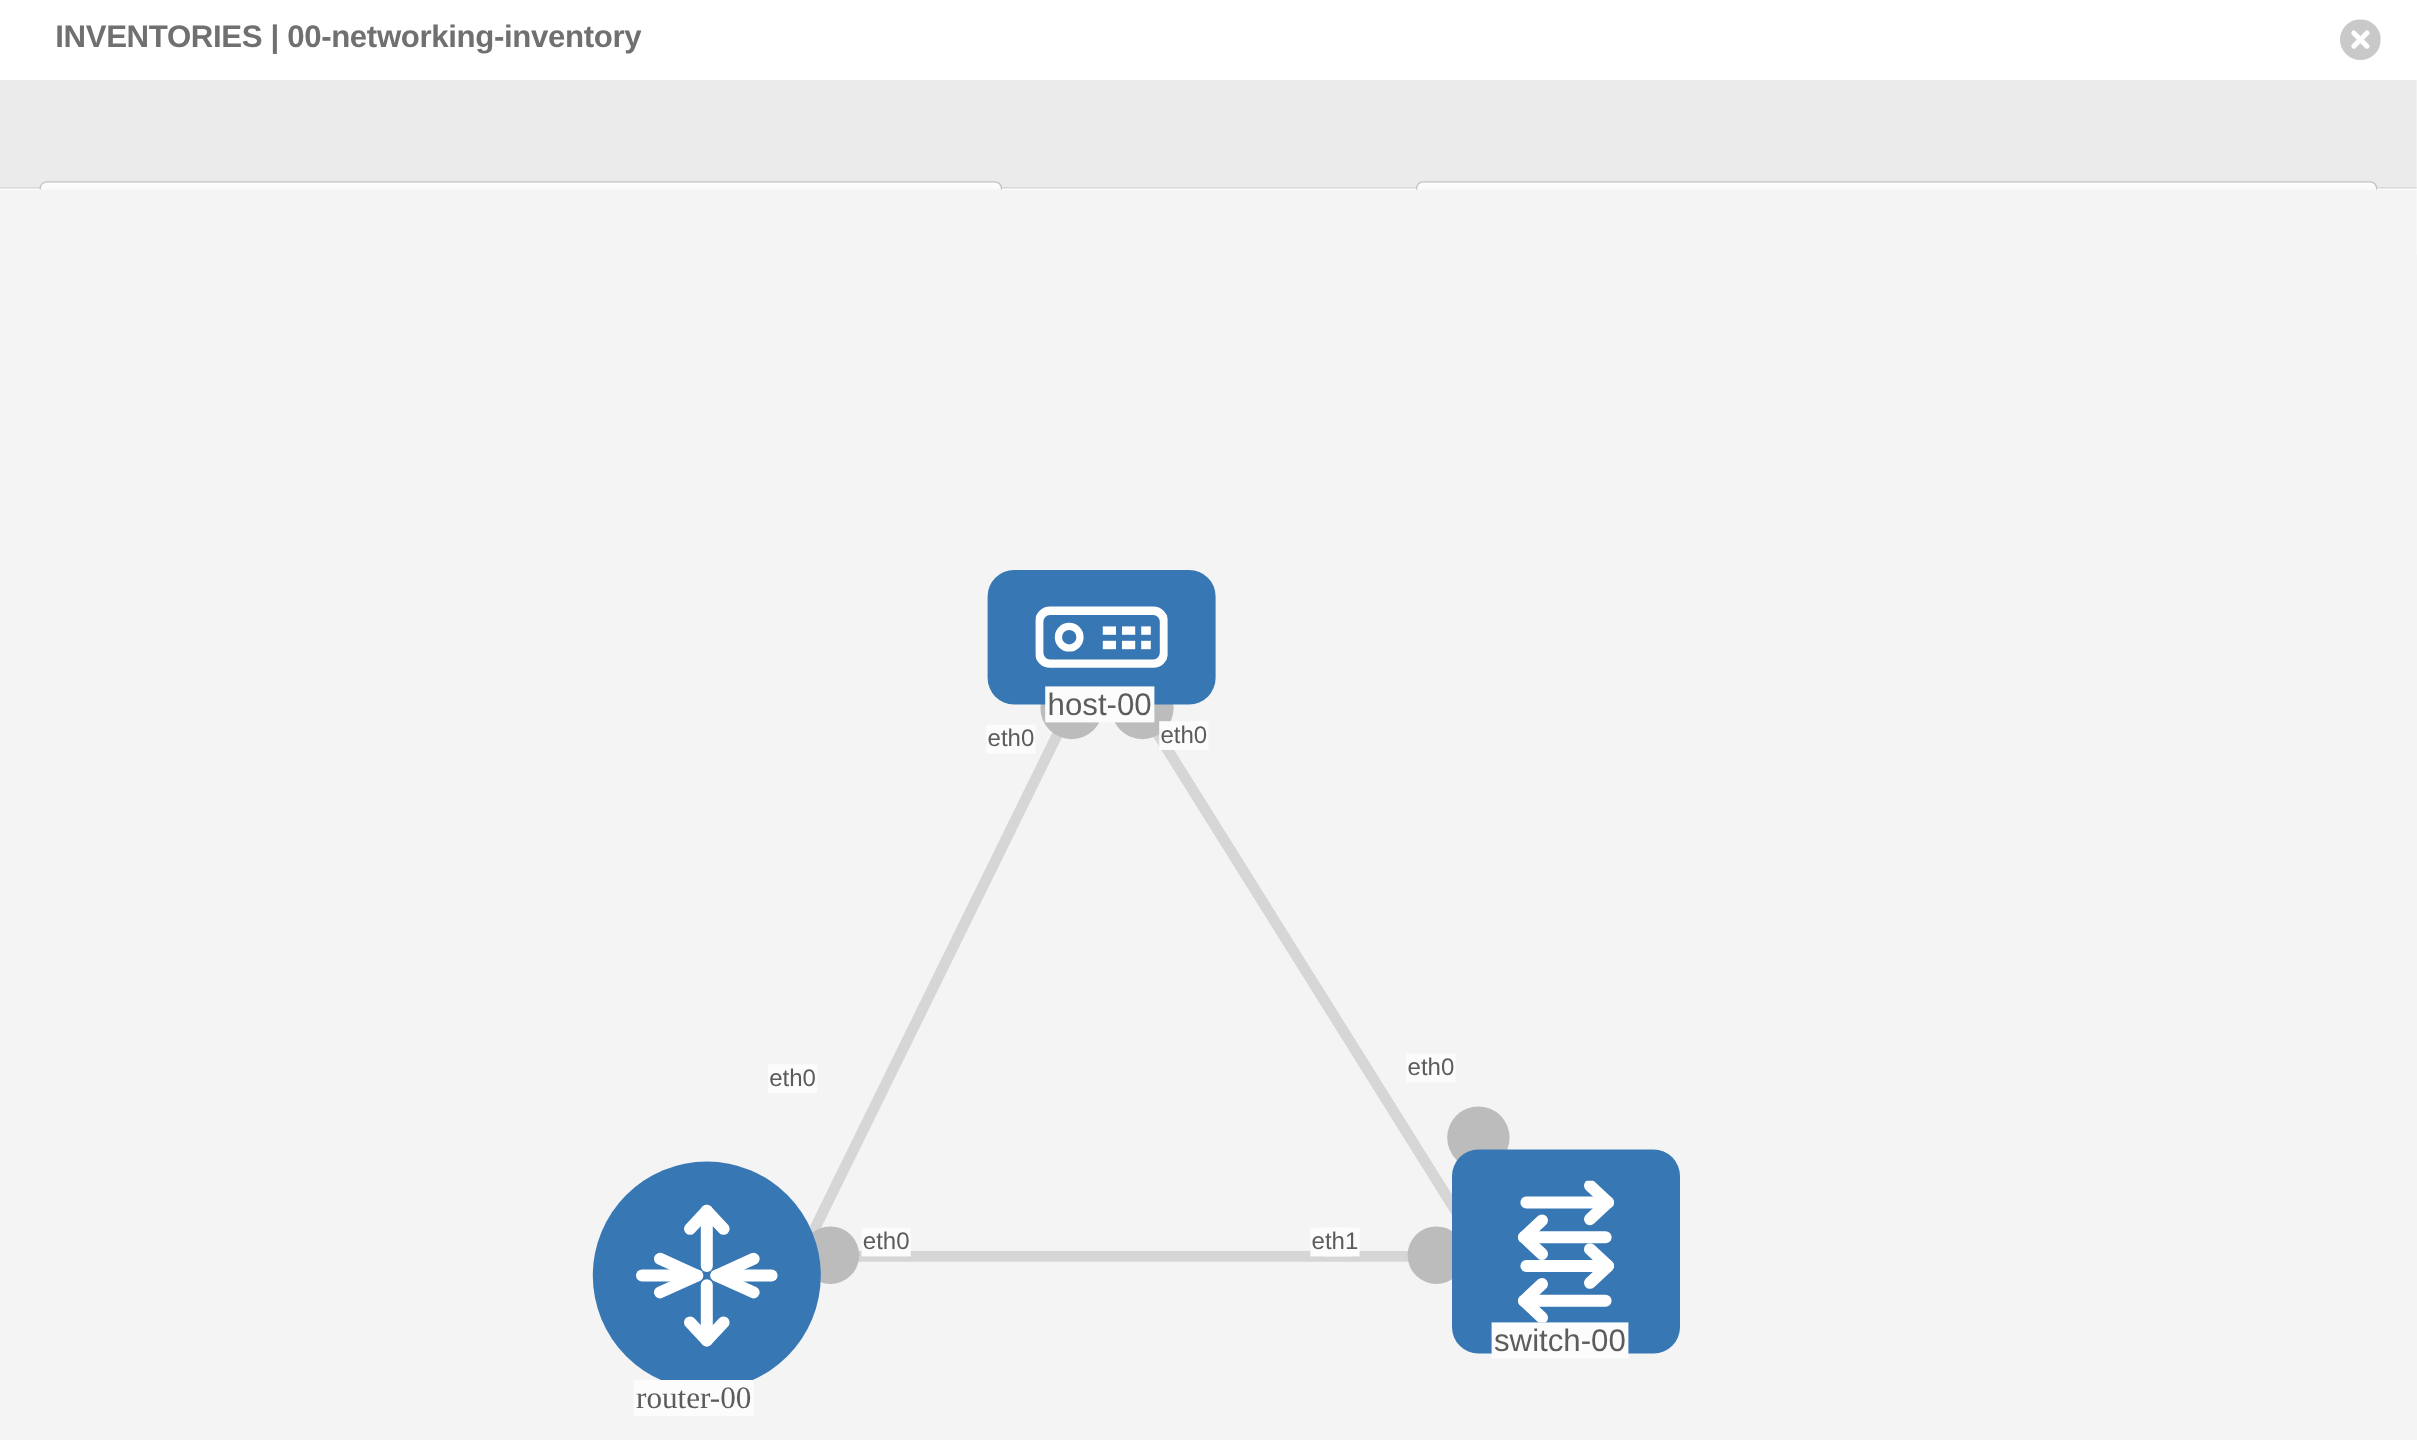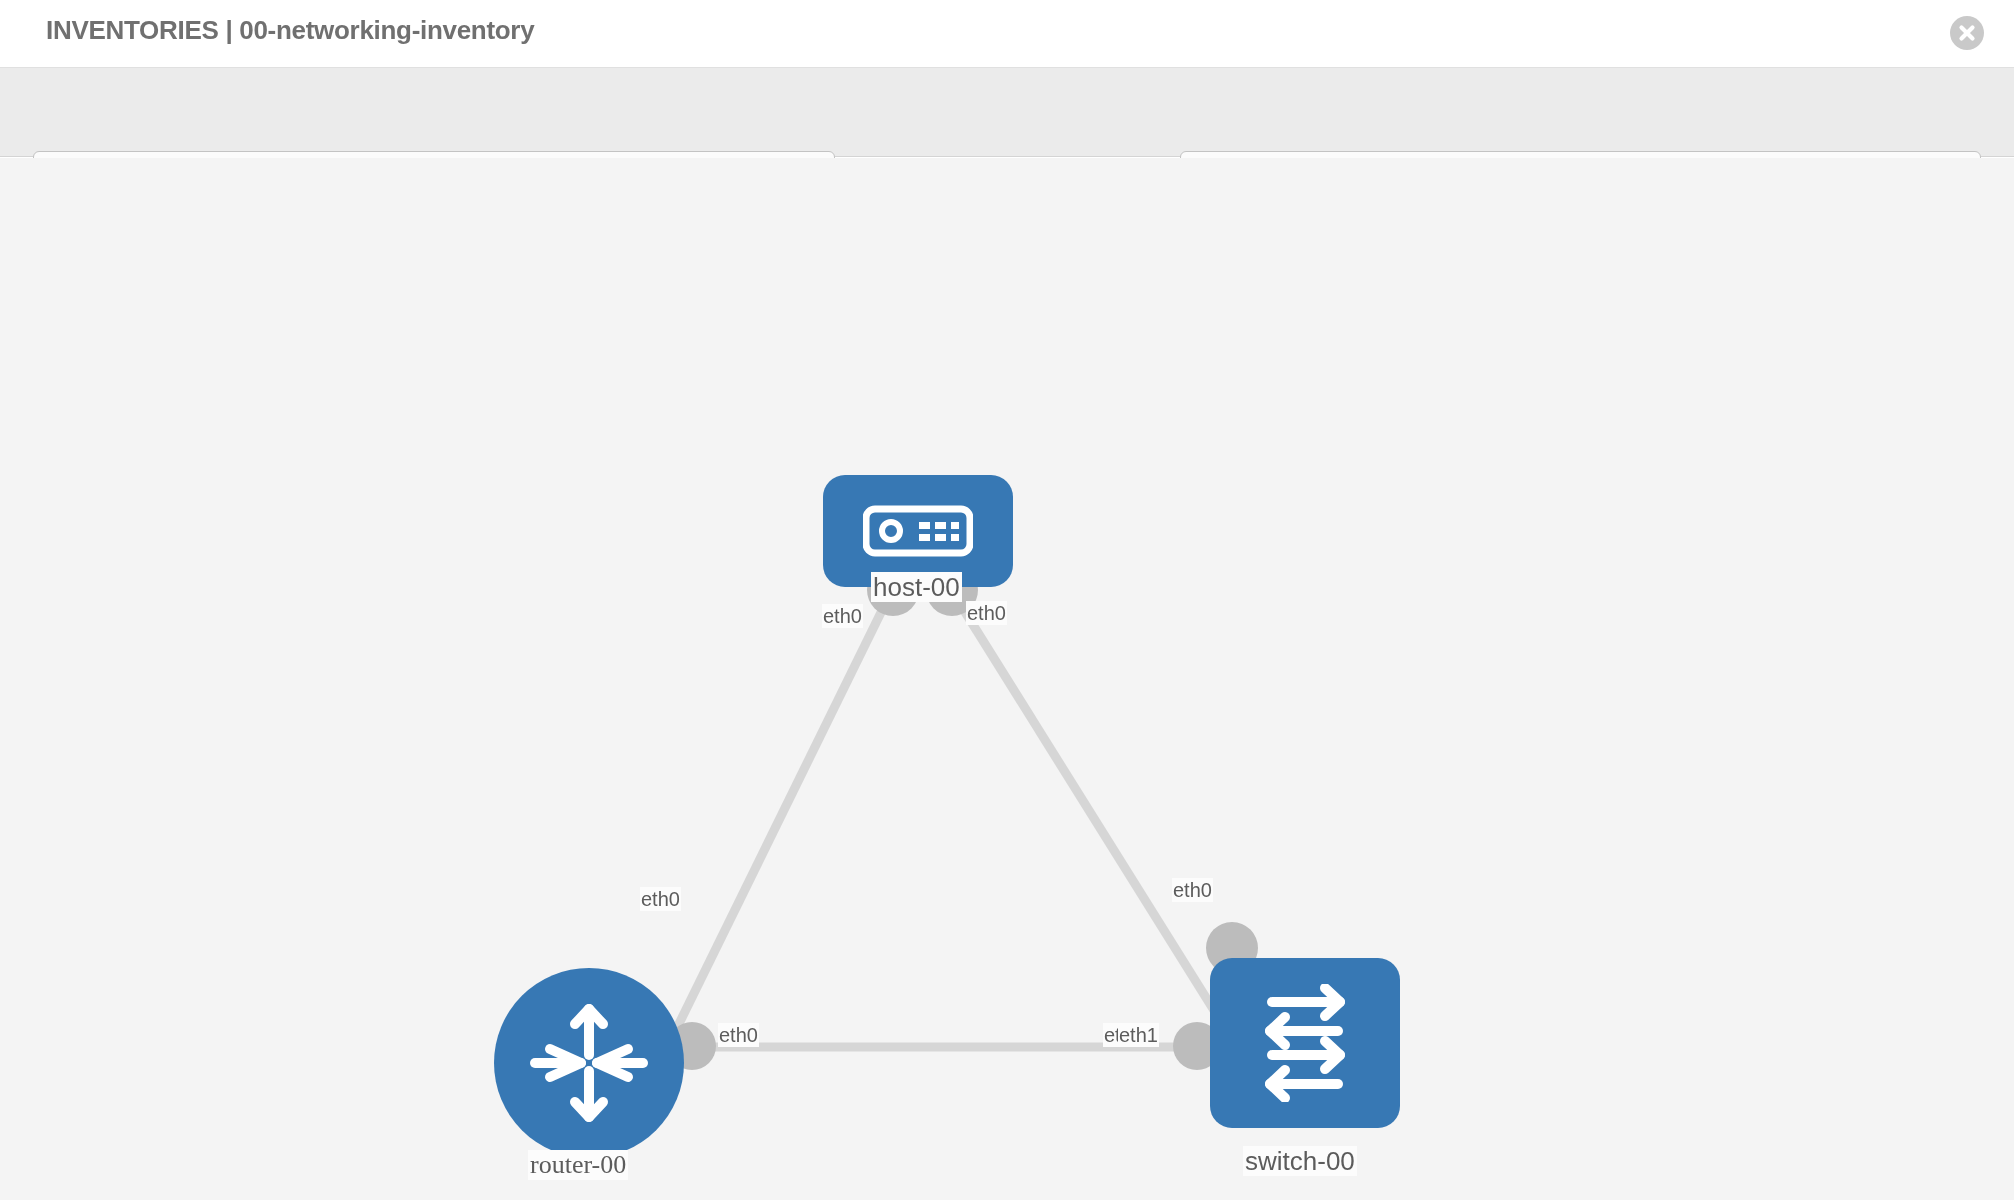--- a/index.html
+++ b/index.html
@@ -268,19 +268,19 @@
             <path d="M81 4 L96 18 L81 32"></path>
           <path d="M94 47 H26"></path>
             <path d="M41 33 L26 47 L41 61"></path>
           <path d="M28 71 H96"></path>
             <path d="M81 57 L96 71 L81 85"></path>
           <path d="M94 100 H26"></path>
             <path d="M41 86 L26 100 L41 114"></path>
         </g>
       </svg>
     </div>
-    <div class="node-label" style="left:1243px; top:988px;">switch-00</div>
+    <div class="node-label" style="left:1243px; top:944px;">switch-00</div>
     <div class="port-label" style="left:1172px; top:720px;">eth0</div>
     <div class="port-label" style="left:1103px; top:865px;">etl</div>
-    <div class="port-label" style="left:1118px; top:865px;">eth1</div>
+    <div class="port-label" style="left:1092px; top:865px;">eth1</div>
 
   </div>
 </div>
 
 </body></html>

